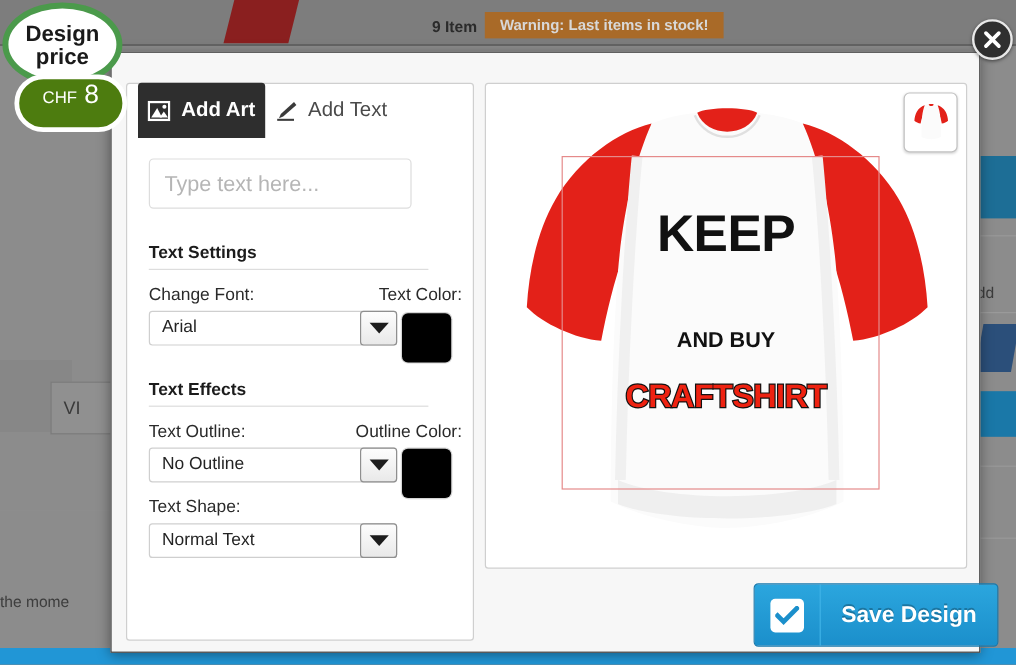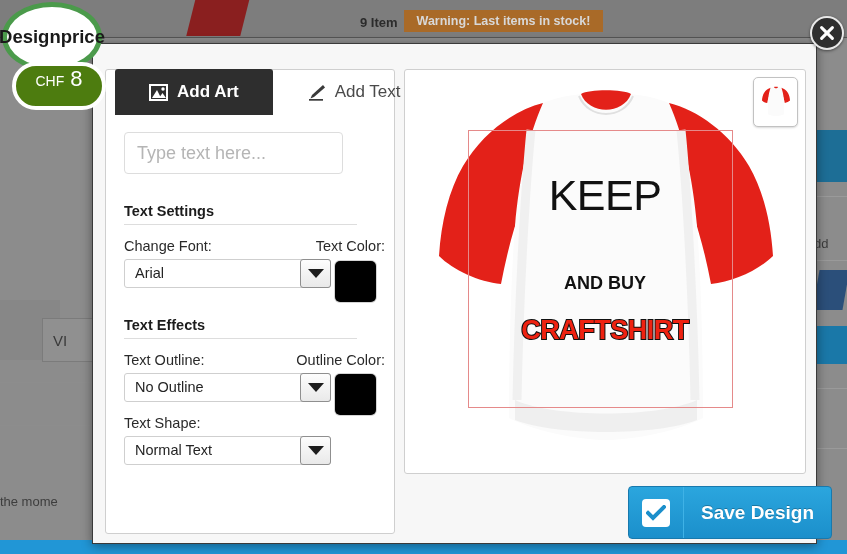--- a/index.html
+++ b/index.html
@@ -93,21 +93,21 @@
   .left-panel {
     position: absolute; left: 12px; top: 25px;
     width: 290px; height: 465px;
     background: #fff;
     border: 1px solid #cfcfcf;
     border-radius: 3px;
   }
   .tabs { position: absolute; left: 9px; top: -1px; display: flex; }
   .tab {
     height: 46px; display: flex; align-items: center; gap: 9px;
-    padding: 0 34px; font-size: 17px; cursor: pointer; white-space: nowrap;
+    padding: 0 8px; font-size: 17px; cursor: pointer; white-space: nowrap;
   }
   .tab.active {
     background: #2e2e2e; color: #fff; font-weight: bold;
     border-radius: 3px 3px 0 0;
   }
   .tab.inactive { color: #4a4a4a; background: transparent; }
   .tab-icon { display: flex; align-items: center; }
 
   .panel-body { position: absolute; left: 0; top: 46px; right: 0; bottom: 0; padding: 16px 18px; }
 
@@ -164,21 +164,21 @@
     background: #fff; border: 1px solid #cfcfcf; border-radius: 3px;
     overflow: hidden;
   }
   .shirt { position: absolute; left: 0; top: 0; width: 402px; height: 405px; }
   .design-box {
     position: absolute; left: 63px; top: 60px; width: 265px; height: 278px;
     border: 1px solid #e58a8a; pointer-events: none; z-index: 5;
   }
   .design-text { position: absolute; z-index: 6; width: 100%; text-align: center;
                  font-family: "Liberation Sans", sans-serif; }
-  .dt-keep { top: 101px; font-size: 43px; font-weight: normal; color: #111; letter-spacing: -0.5px; }
+  .dt-keep { top: 101px; font-size: 43px; font-weight: bold; color: #111; letter-spacing: -0.5px; }
   .dt-calm { top: 157px; font-size: 32px; font-weight: bold; color: #111; }
   .dt-and  { top: 203px; font-size: 18px; font-weight: bold; color: #111; }
   .dt-craft {
     top: 245px; font-size: 27px; font-weight: bold; color: #ee2211;
     -webkit-text-stroke: 2px #111; paint-order: stroke fill;
     letter-spacing: -0.5px;
   }
   .thumb-box {
     position: absolute; right: 7px; top: 7px; width: 45px; height: 50px;
     background: #fff; border: 1px solid #c2c2c2; border-radius: 5px;
@@ -233,21 +233,21 @@
   .img-icon-sq::after {
     content: ""; position: absolute; right: 3px; top: 3px;
     width: 5px; height: 5px; border-radius: 50%; background: #555;
   }
 
   
   .price-badge { position: absolute; left: 2px; top: 2px; width: 104px; height: 112px; z-index: 40; }
   .price-circle {
     position: absolute; left: 0; top: 0; width: 100px; height: 70px;
     background: #fff; border: 5px solid #4b9a4b; border-radius: 50%;
-    display: flex; flex-direction: row; align-items: center; justify-content: center;
+    display: flex; flex-direction: column; align-items: center; justify-content: center;
     line-height: 1.05;
   }
   .price-circle span { font-size: 18.5px; font-weight: bold; color: #1a1a1a; }
   .price-pill {
     position: absolute; left: 10px; top: 60px; width: 94px; height: 48px;
     background: #4d7c0f; border: 4px solid #fff; border-radius: 24px;
     display: flex; align-items: baseline; justify-content: center; gap: 6px;
     color: #fff;
   }
   .price-pill .cur { font-size: 14px; }

